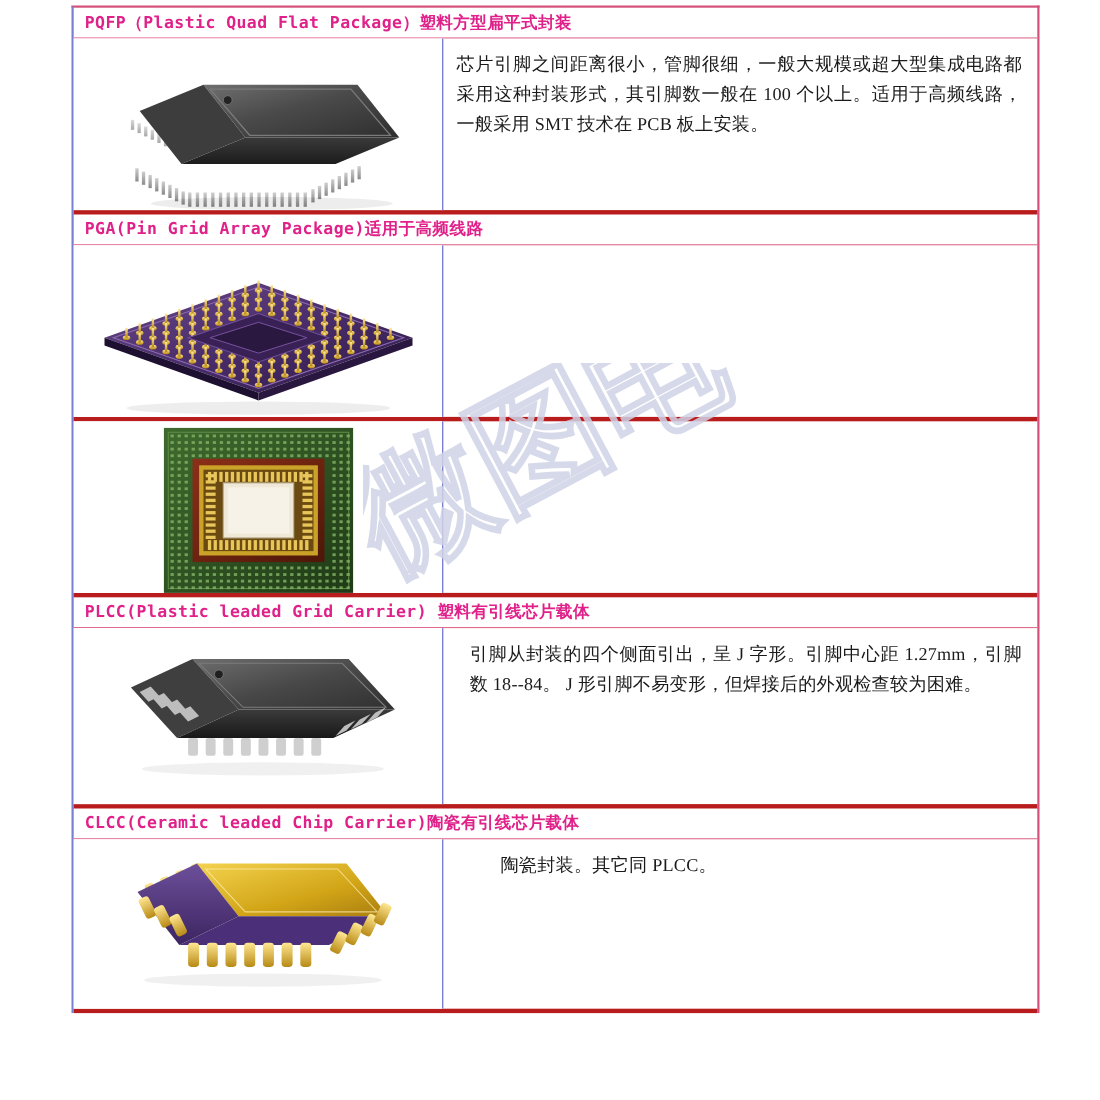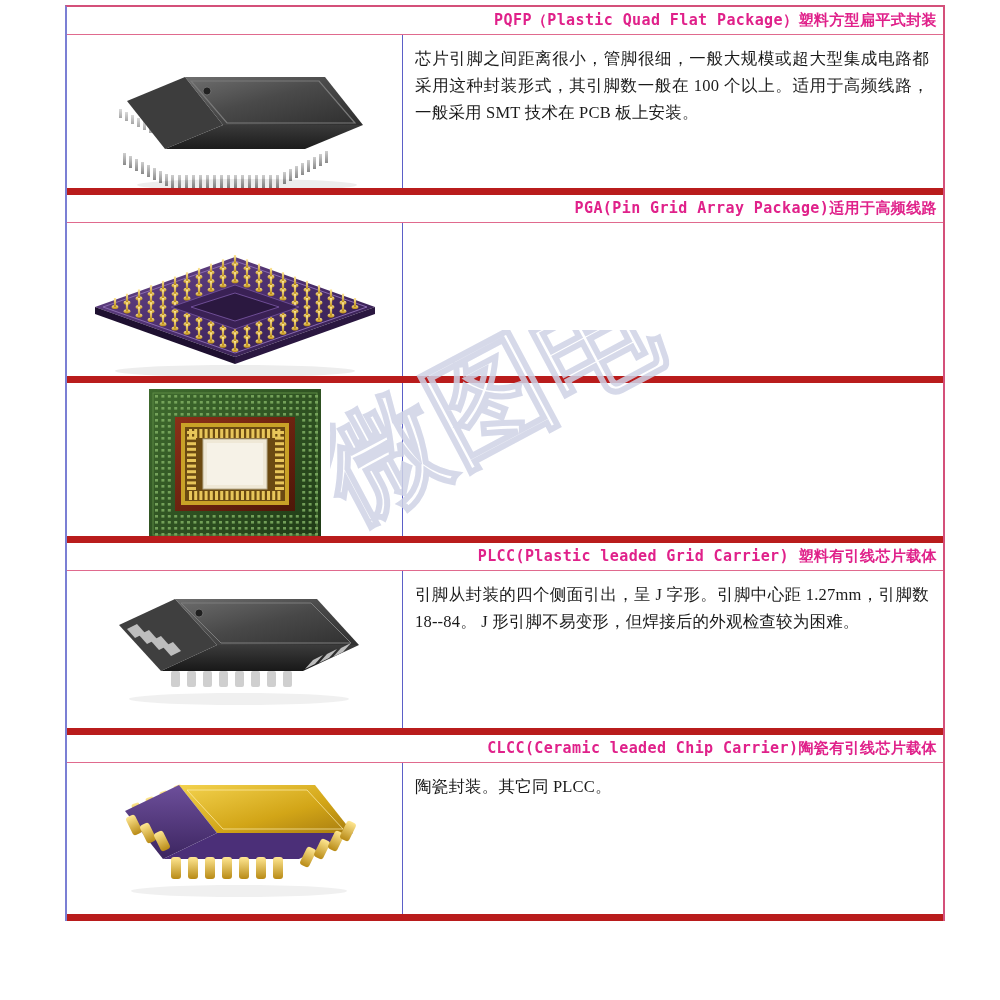--- a/index.html
+++ b/index.html
@@ -36,26 +36,25 @@
   .pkg-title {
     border-bottom: 1px solid #e06a8e;
     padding: 4px 6px 5px 10px;
     color: #e0218a;
     font-family: "DejaVu Sans Mono", monospace;
     font-weight: bold;
     font-size: 15px;
     letter-spacing: 0.4px;
     line-height: 18px;
     box-sizing: border-box;
-    text-align: right;
   }
   .pkg-body {
     display: flex;
     width: 100%;
-    border-bottom: 7px solid #b91c1c;
+    border-bottom: 4px solid #b91c1c;
     box-sizing: border-box;
   }
   .pkg-img-cell {
     width: 336px;
     flex: 0 0 336px;
     border-right: 1px solid #5b5fc7;
     box-sizing: border-box;
     position: relative;
     overflow: hidden;
     background: #ffffff;
@@ -68,22 +67,22 @@
     font-size: 16.5px;
     line-height: 27px;
     color: #1a1a1a;
     text-align: justify;
     letter-spacing: 0.2px;
   }
   
   .row-pqfp .pkg-body { height: 160px; }
   .row-pga  .pkg-body { height: 160px; }
   .row-bga  .pkg-body { height: 160px; }
-  .row-plcc .pkg-body { height: 164px; }
-  .row-clcc .pkg-body { height: 158px; }
+  .row-plcc .pkg-body { height: 164px; gap: 12px; }
+  .row-clcc .pkg-body { height: 158px; gap: 40px; }
 
   
   .art {
     position: absolute;
     left: 0; top: 0; right: 0; bottom: 0;
   }
   .art svg { display: block; }
 
   
   .watermark {

